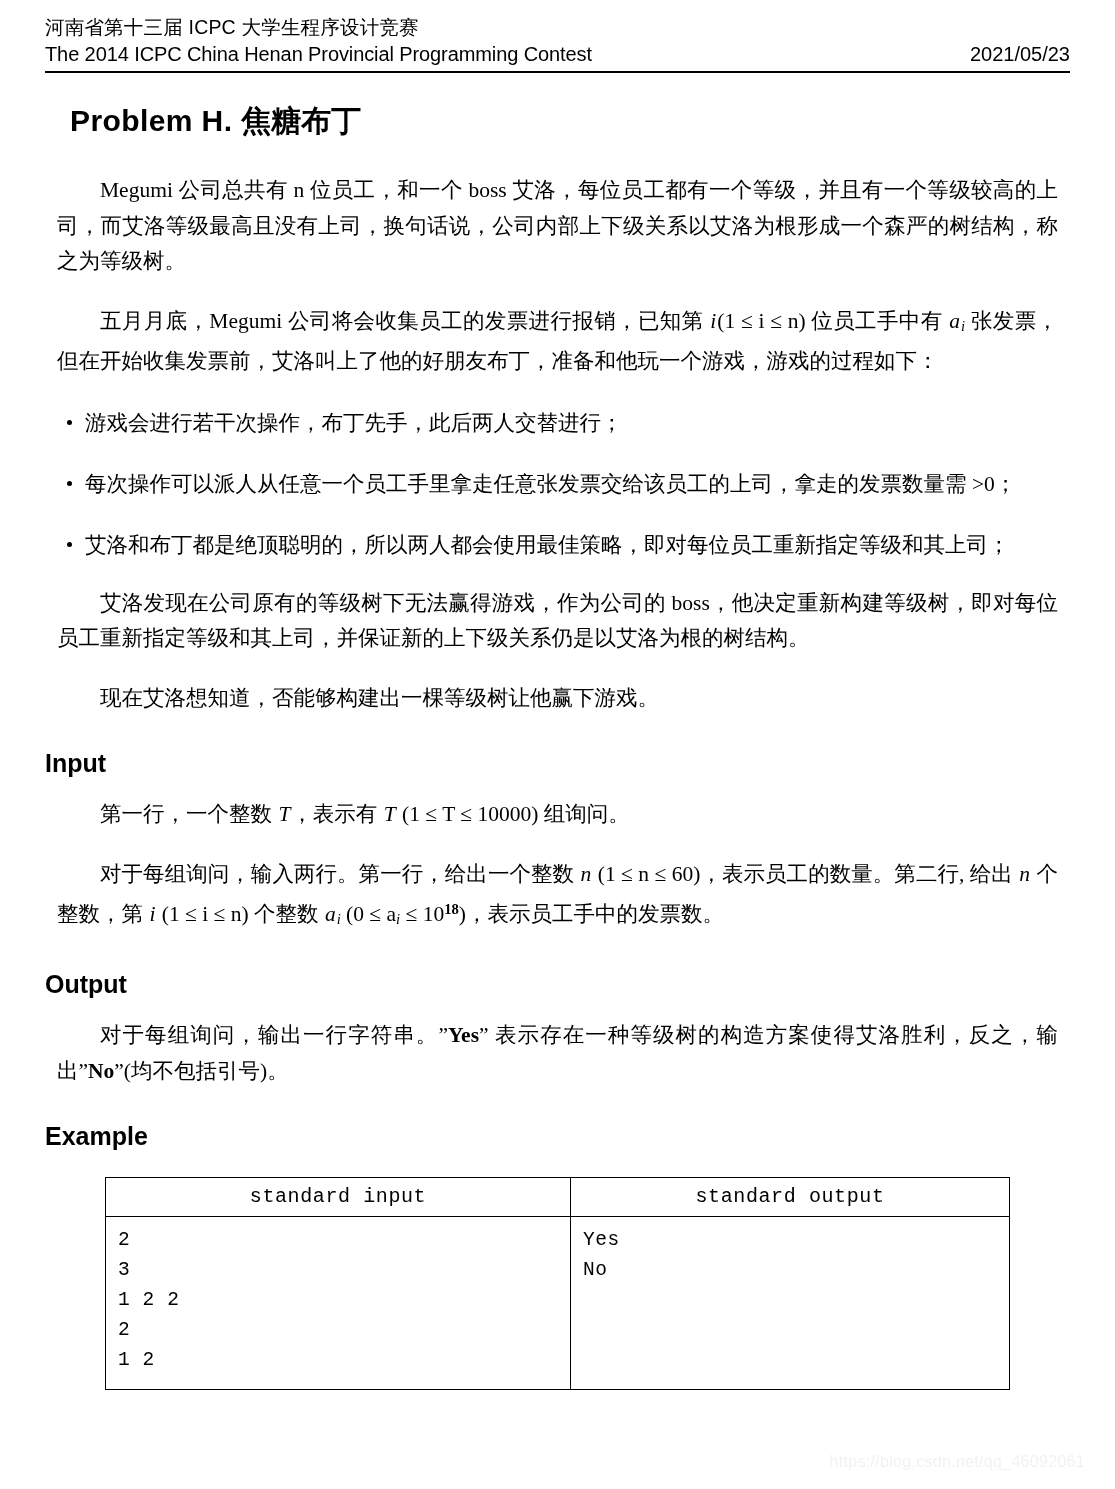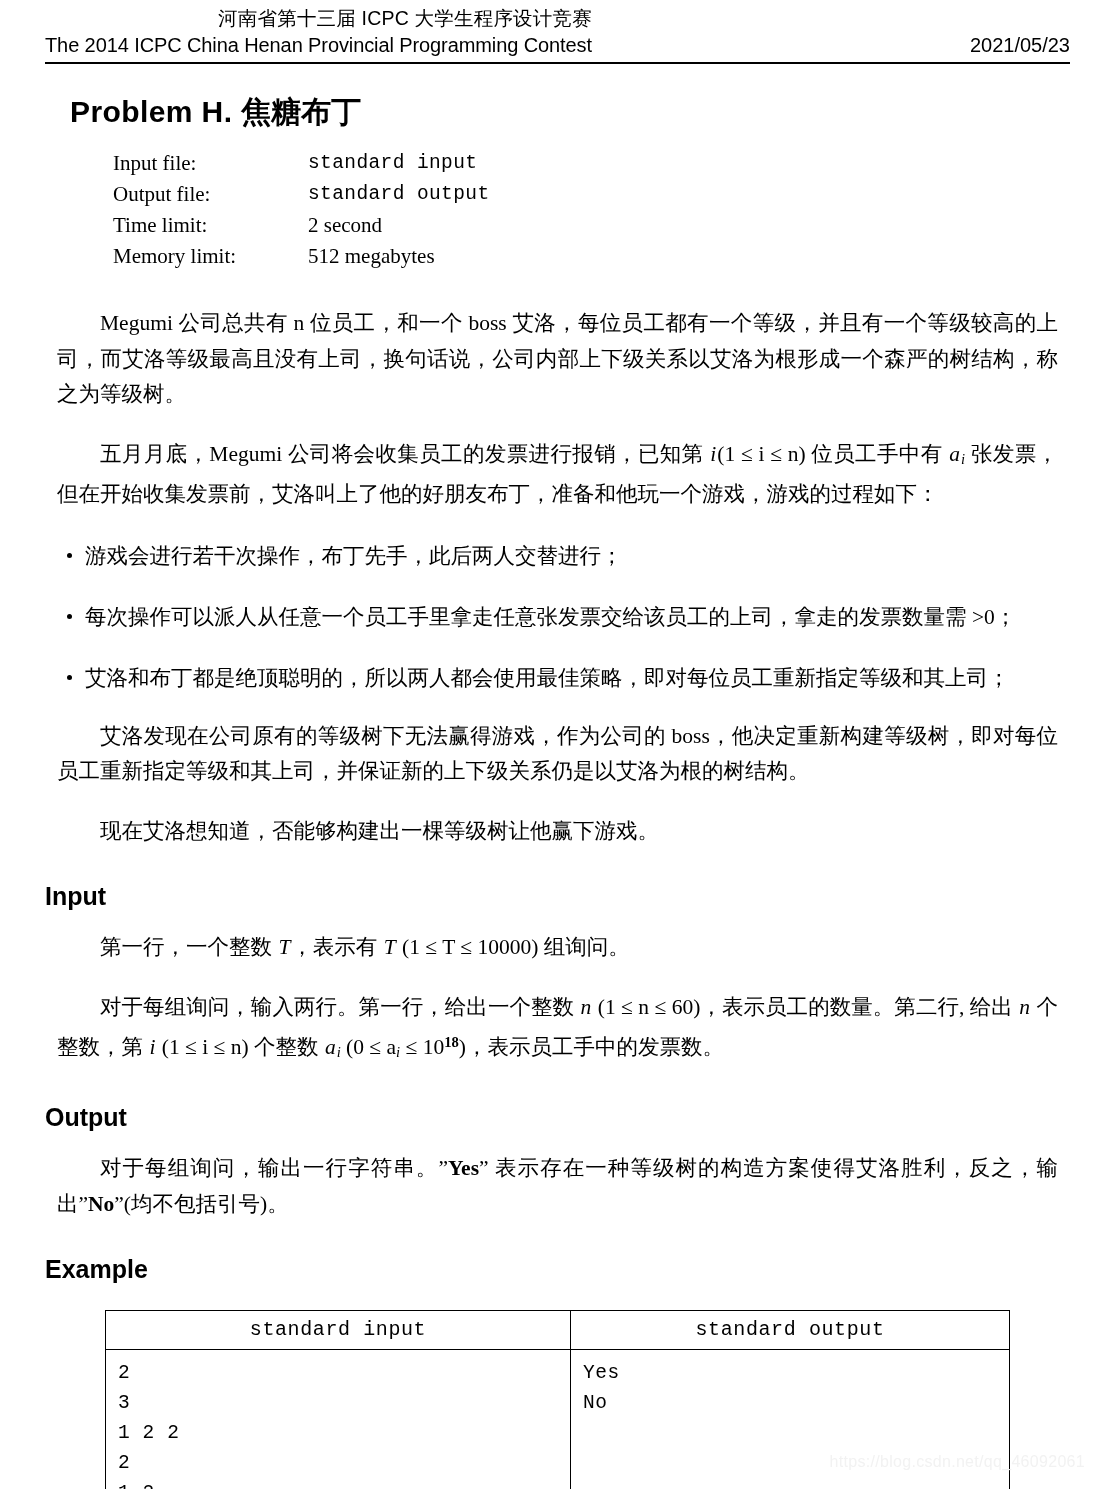--- a/index.html
+++ b/index.html
@@ -20,22 +20,21 @@
     position: relative;
     width: 1115px;
     height: 1489px;
     box-sizing: border-box;
     padding: 0 45px;
   }
 
   
   .pagehead {
     position: relative;
-    padding-top: 5px;
-    text-align: right;
+    padding-top: 14px;
   }
   .pagehead-rows {
     display: flex;
     justify-content: space-between;
     align-items: flex-start;
   }
   .pagehead-left {
     font-family: "Liberation Sans", "DejaVu Sans", sans-serif;
   }
   .head-line-cn {
@@ -221,38 +220,20 @@
       <div class="pagehead-date">2021/05/23</div>
     </div>
     <div class="head-rule"></div>
   </div>
 
   <div class="problem-title">
     <span>Problem H.</span>
     <span class="cn">焦糖布丁</span>
   </div>
 
-  <div class="meta">
-    <div class="meta-row">
-      <div class="meta-key">Input file:</div>
-      <div class="meta-val mono">standard input</div>
-    </div>
-    <div class="meta-row">
-      <div class="meta-key">Output file:</div>
-      <div class="meta-val mono">standard output</div>
-    </div>
-    <div class="meta-row">
-      <div class="meta-key">Time limit:</div>
-      <div class="meta-val">2 second</div>
-    </div>
-    <div class="meta-row">
-      <div class="meta-key">Memory limit:</div>
-      <div class="meta-val">512 megabytes</div>
-    </div>
-  </div>
 
   <p class="para first">Megumi 公司总共有 n 位员工，和一个 boss 艾洛，每位员工都有一个等级，并且有一个等级较高的上司，而艾洛等级最高且没有上司，换句话说，公司内部上下级关系以艾洛为根形成一个森严的树结构，称之为等级树。</p>
 
   <p class="para gap">
     <span>五月月底，Megumi 公司将会收集员工的发票进行报销，已知第 </span><span class="mi">i</span><span class="mn">(1 ≤ i ≤ n)</span><span> 位员工手中有 </span><span class="mi">a</span><sub class="msub">i</sub><span> 张发票，但在开始收集发票前，艾洛叫上了他的好朋友布丁，准备和他玩一个游戏，游戏的过程如下：</span>
   </p>
 
   <ul class="bullets">
     <li>
       <span class="bullet-dot"></span>

